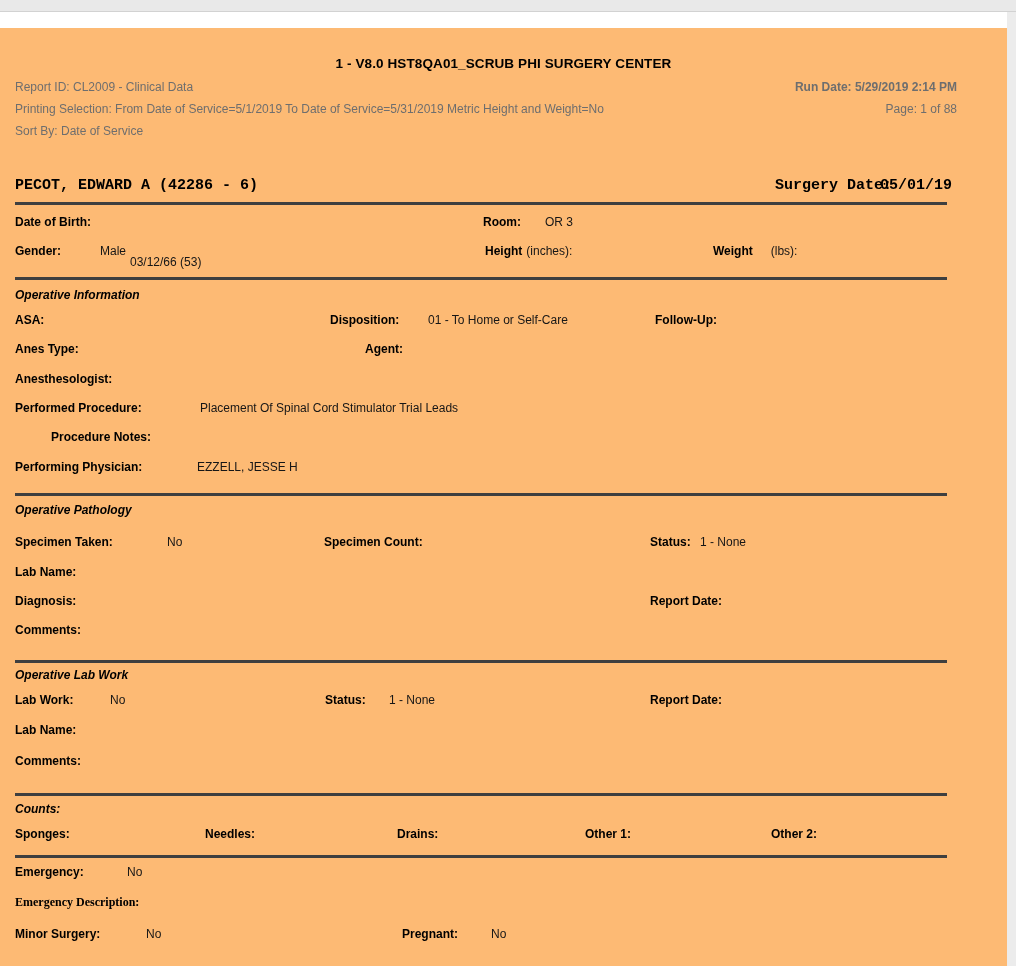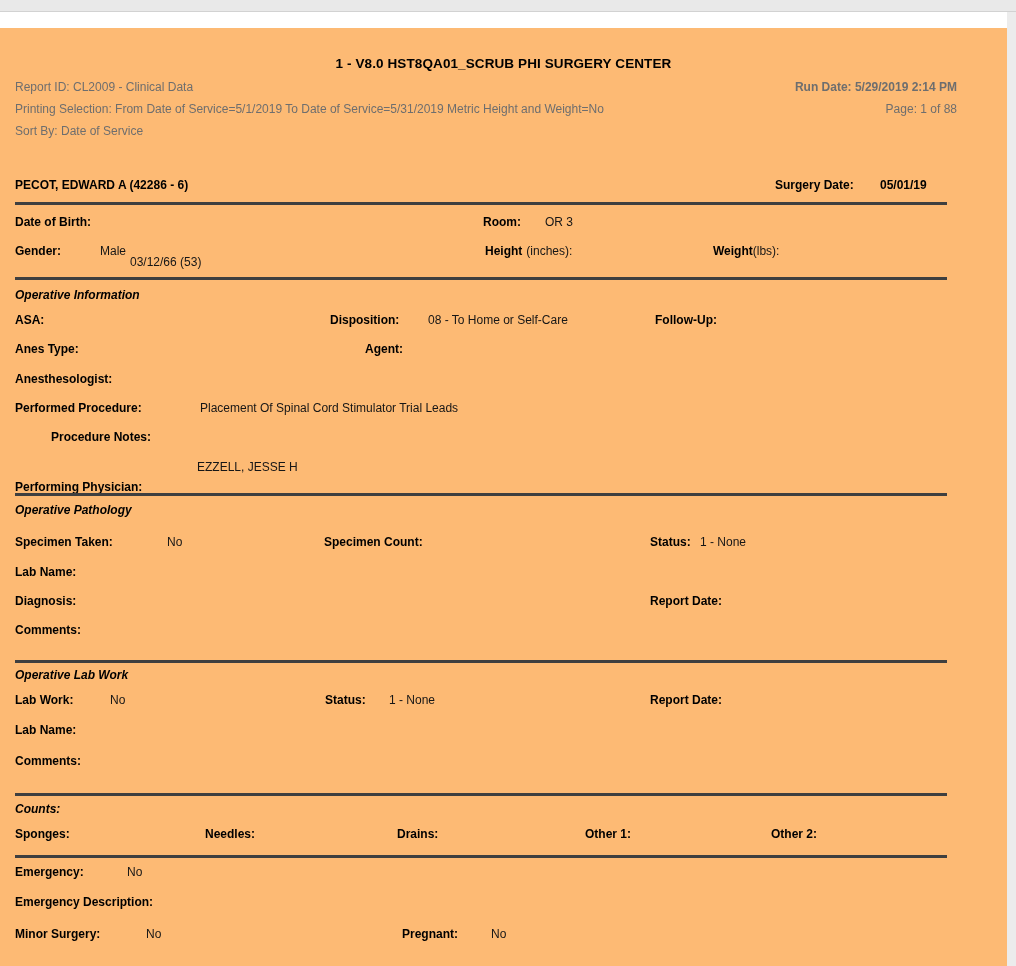--- a/index.html
+++ b/index.html
@@ -13,21 +13,21 @@
     background:#e9e9e9;border-bottom:1px solid #d2d2d2;box-sizing:border-box;}
   .scroll-track{position:absolute;right:0;top:12px;width:9px;height:954px;background:#ececec;}
   .doc{position:absolute;left:0;top:28px;width:1007px;height:954px;background:#fdba74;}
   .ab{position:absolute;white-space:nowrap;line-height:15px;}
   .b{font-weight:bold;color:#000;}
   .v{color:#161616;}
   .meta{font-size:12px;color:#6e6e6e;}
   .title{position:absolute;left:0;top:28px;width:1007px;text-align:center;
     font-weight:bold;font-size:13.5px;color:#000;letter-spacing:.1px;}
   .right-meta{text-align:right;}
-  .name{font-size:12px;}
+  .name{font-size:15px;font-family:Liberation Mono, monospace;}
   .heading{font-weight:bold;font-style:italic;font-size:12px;color:#000;}
   .rule{position:absolute;left:15px;width:932px;height:3px;background:#3f3f3f;}
 </style>
 </head>
 <body>
 
 <div class="chrome-bar"></div>
 <div class="scroll-track"></div>
 
 <div class="doc">
@@ -45,42 +45,42 @@
   <div class="rule" style="top:174px;"></div>
 
   <span class="ab b" style="left:15px;top:187px;">Date of Birth:</span>
   <span class="ab v" style="left:130px;top:187px;margin-top:40px;">03/12/66 (53)</span>
   <span class="ab b" style="left:483px;top:187px;">Room:</span>
   <span class="ab v" style="left:545px;top:187px;">OR 3</span>
 
   <span class="ab b" style="left:15px;top:216px;">Gender:</span>
   <span class="ab v" style="left:100px;top:216px;">Male</span>
   <span class="ab" style="left:485px;top:216px;"><span class="b">Height</span><span class="v" style="margin-left:4px;">(inches):</span></span>
-  <span class="ab" style="left:713px;top:216px;"><span class="b">Weight</span><span class="v" style="margin-left:0;">(lbs):</span></span>
+  <span class="ab" style="left:713px;top:216px;"><span class="b">Weight</span><span class="v" style="margin-left:18px;">(lbs):</span></span>
 
   <div class="rule" style="top:249px;"></div>
 
   <span class="ab heading" style="left:15px;top:260px;">Operative Information</span>
 
   <span class="ab b" style="left:15px;top:285px;">ASA:</span>
   <span class="ab b" style="left:330px;top:285px;">Disposition:</span>
-  <span class="ab v" style="left:428px;top:285px;">08 - To Home or Self-Care</span>
+  <span class="ab v" style="left:428px;top:285px;">01 - To Home or Self-Care</span>
   <span class="ab b" style="left:655px;top:285px;">Follow-Up:</span>
 
   <span class="ab b" style="left:15px;top:314px;">Anes Type:</span>
   <span class="ab b" style="left:365px;top:314px;">Agent:</span>
 
   <span class="ab b" style="left:15px;top:344px;">Anesthesologist:</span>
 
   <span class="ab b" style="left:15px;top:373px;">Performed Procedure:</span>
   <span class="ab v" style="left:200px;top:373px;">Placement Of Spinal Cord Stimulator Trial Leads</span>
 
   <span class="ab b" style="left:15px;top:402px;margin-left:36px;">Procedure Notes:</span>
 
-  <span class="ab b" style="left:15px;top:432px;margin-top:20px;">Performing Physician:</span>
+  <span class="ab b" style="left:15px;top:432px;">Performing Physician:</span>
   <span class="ab v" style="left:197px;top:432px;">EZZELL, JESSE H</span>
 
   <div class="rule" style="top:465px;"></div>
 
   <span class="ab heading" style="left:15px;top:475px;font-style:italic;">Operative Pathology</span>
 
   <span class="ab b" style="left:15px;top:507px;">Specimen Taken:</span>
   <span class="ab v" style="left:167px;top:507px;">No</span>
   <span class="ab b" style="left:324px;top:507px;">Specimen Count:</span>
   <span class="ab b" style="left:650px;top:507px;">Status:</span>
@@ -115,20 +115,20 @@
   <span class="ab b" style="left:205px;top:799px;">Needles:</span>
   <span class="ab b" style="left:397px;top:799px;">Drains:</span>
   <span class="ab b" style="left:585px;top:799px;">Other 1:</span>
   <span class="ab b" style="left:771px;top:799px;">Other 2:</span>
 
   <div class="rule" style="top:827px;"></div>
 
   <span class="ab b" style="left:15px;top:837px;">Emergency:</span>
   <span class="ab v" style="left:127px;top:837px;">No</span>
 
-  <span class="ab b" style="left:15px;top:867px;">Emergency Description:</span>
+  <span class="ab b" style="left:15px;top:867px;font-family:Liberation Serif, serif;">Emergency Description:</span>
 
   <span class="ab b" style="left:15px;top:899px;">Minor Surgery:</span>
   <span class="ab v" style="left:146px;top:899px;">No</span>
   <span class="ab b" style="left:402px;top:899px;">Pregnant:</span>
   <span class="ab v" style="left:491px;top:899px;">No</span>
 
 </div>
 
 </body></html>

